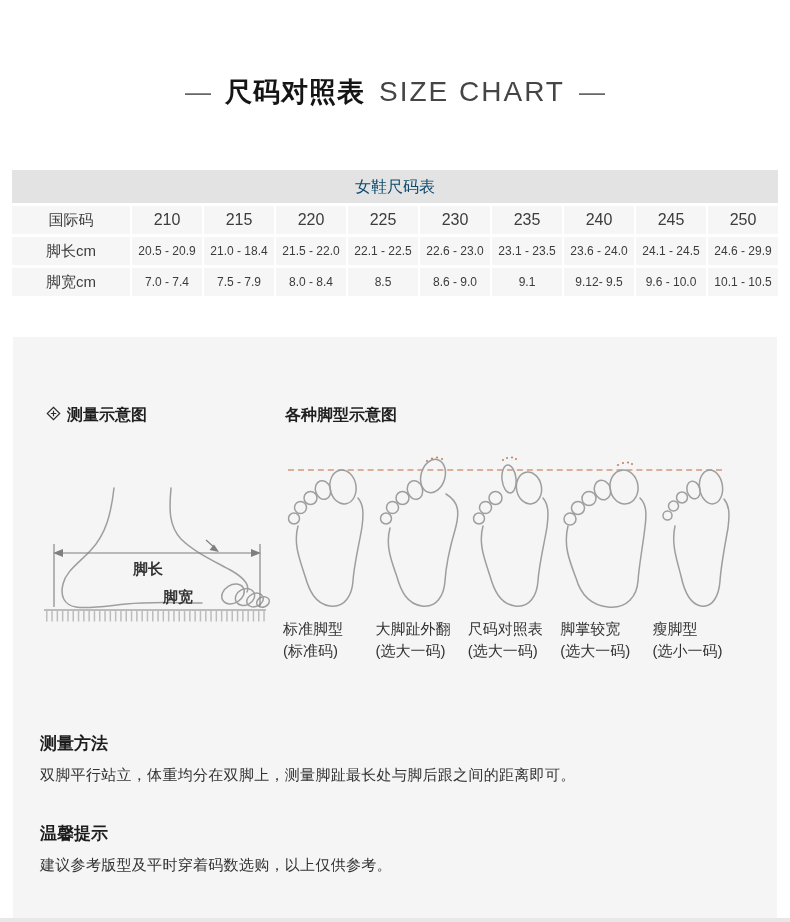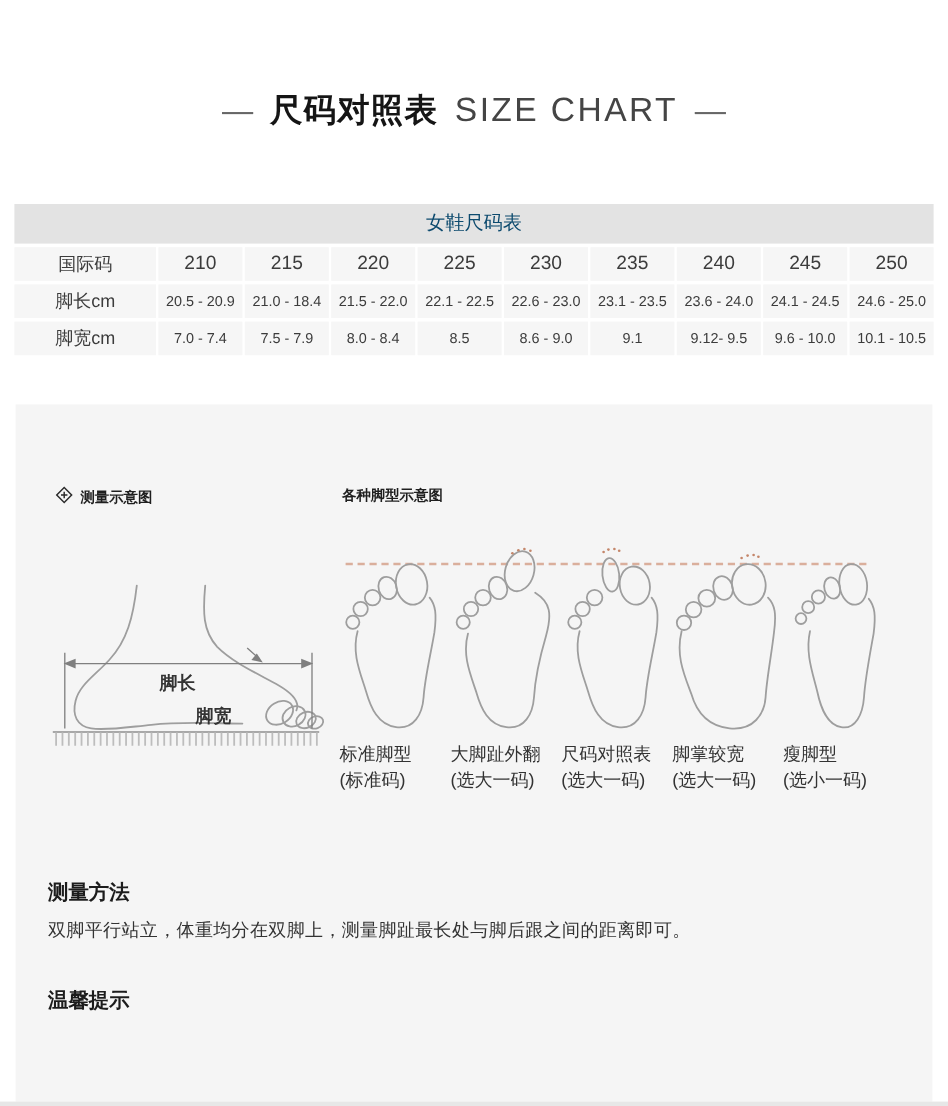--- a/index.html
+++ b/index.html
@@ -33,21 +33,21 @@
   }
   .cell.label { flex:0 0 118px; font-size:15px; }
   .trow.small .cell:not(.label) { font-size:12px; }
 
   
   .panel {
     position:absolute; top:337px; left:13px; width:764px; height:581px;
     background:#f5f5f5;
   }
   .sub-head {
-    position:absolute; font-size:12px; font-weight:700; color:#1f1f1f;
+    position:absolute; font-size:16px; font-weight:700; color:#1f1f1f;
     display:flex; align-items:center; gap:6px;
   }
   #head-measure { top:405px; left:46px; }
   #head-foottypes { top:405px; left:285px; }
 
   .side-foot { position:absolute; top:444px; left:36px; }
 
   .feet-dash-line {
     position:absolute; top:469px; left:288px; width:434px; height:0;
     border-top:2px dashed #d09277; opacity:.7;
@@ -101,21 +101,21 @@
     <div class="trow small">
       <div class="cell label">脚长cm</div>
       <div class="cell">20.5 - 20.9</div>
       <div class="cell">21.0 - 18.4</div>
       <div class="cell">21.5 - 22.0</div>
       <div class="cell">22.1 - 22.5</div>
       <div class="cell">22.6 - 23.0</div>
       <div class="cell">23.1 - 23.5</div>
       <div class="cell">23.6 - 24.0</div>
       <div class="cell">24.1 - 24.5</div>
-      <div class="cell">24.6 - 25.0</div>
+      <div class="cell">24.6 - 29.9</div>
     </div>
     <div class="trow small">
       <div class="cell label">脚宽cm</div>
       <div class="cell">7.0 - 7.4</div>
       <div class="cell">7.5 - 7.9</div>
       <div class="cell">8.0 - 8.4</div>
       <div class="cell">8.5</div>
       <div class="cell">8.6 - 9.0</div>
       <div class="cell">9.1</div>
       <div class="cell">9.12- 9.5</div>
@@ -255,16 +255,17 @@
     </div>
   </div>
 
   <div class="text-block" id="method">
     <h3>测量方法</h3>
     <p>双脚平行站立，体重均分在双脚上，测量脚趾最长处与脚后跟之间的距离即可。</p>
   </div>
 
   <div class="text-block" id="tips">
     <h3>温馨提示</h3>
+    <p>建议参考版型及平时穿着码数选购，以上仅供参考。</p>
   </div>
 
   <div class="bottom-strip"></div>
 </div>
 
 </body></html>

